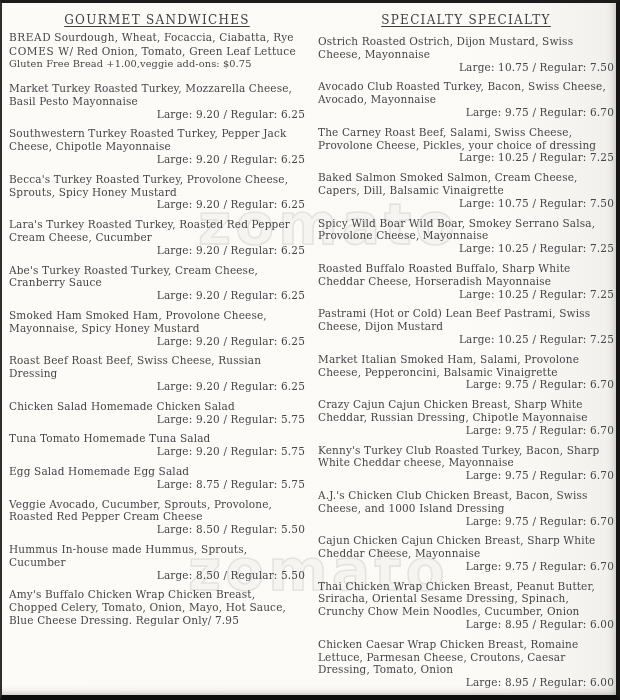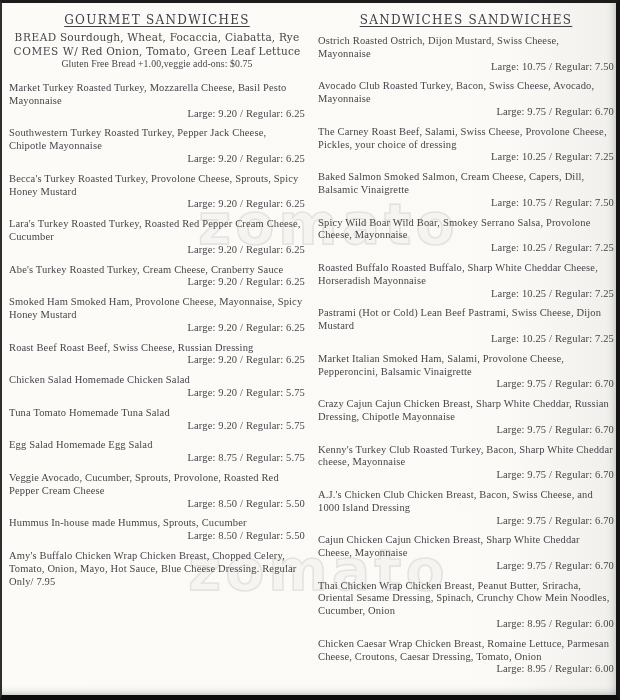--- a/index.html
+++ b/index.html
@@ -30,34 +30,32 @@
     line-height: 22px;
     text-align: center;
     letter-spacing: 1.3px;
     color: #3f3f44;
     text-decoration: underline;
     text-underline-offset: 2px;
     white-space: nowrap;
     margin: 0;
   }
   .hdr-line {
-    text-align: center;
     font-size: 10.5px;
     line-height: 13.5px;
     letter-spacing: 0.2px;
     white-space: nowrap;
   }
   .hdr-line .lead { letter-spacing: 0.6px; margin-right: 3px; }
-  .hdr-line.hdr-small { font-size: 9.8px; line-height: 12px; letter-spacing: 0.1px; font-family: Liberation Serif, serif; }
+  .hdr-line.hdr-small { font-size: 9.8px; line-height: 12px; letter-spacing: 0.1px; }
   .item {
     margin-top: 7px;
     font-size: 10.5px;
     line-height: 12.8px;
     letter-spacing: 0.15px;
-    font-family: Liberation Serif, serif;
   }
   .items .item:first-child { margin-top: 4px; }
   .col[data-col-idx="0"] .items .item:first-child { margin-top: 12px; }
   .item .price { margin-top: 0; text-align: right; }
   .item .price:empty { display: none; }
   .wm {
     position: absolute;
     z-index: 1;
     font-family: "DejaVu Sans", sans-serif;
     font-weight: bold;
@@ -181,21 +179,21 @@
   <div class="item">
     <div class="desc-line">
       <span class="iname">Amy's Buffalo Chicken Wrap</span><span class="idesc"> Chicken Breast, Chopped Celery, Tomato, Onion, Mayo, Hot Sauce, Blue Cheese Dressing. Regular Only/ 7.95</span>
     </div>
 
   </div>
 </div>
   </div>
 
   <div class="col" data-col-idx="1">
-    <div class="col-title">SANDWICHES SANDWICHES</div>
+    <div class="col-title">SPECIALTY SPECIALTY</div>
     <div class="items" data-col="1">
   <div class="item">
     <div class="desc-line">
       <span class="iname">Ostrich</span><span class="idesc"> Roasted Ostrich, Dijon Mustard, Swiss Cheese, Mayonnaise</span>
     </div>
     <div class="price">Large: 10.75 / Regular: 7.50</div>
   </div>
 
   <div class="item">
     <div class="desc-line">

